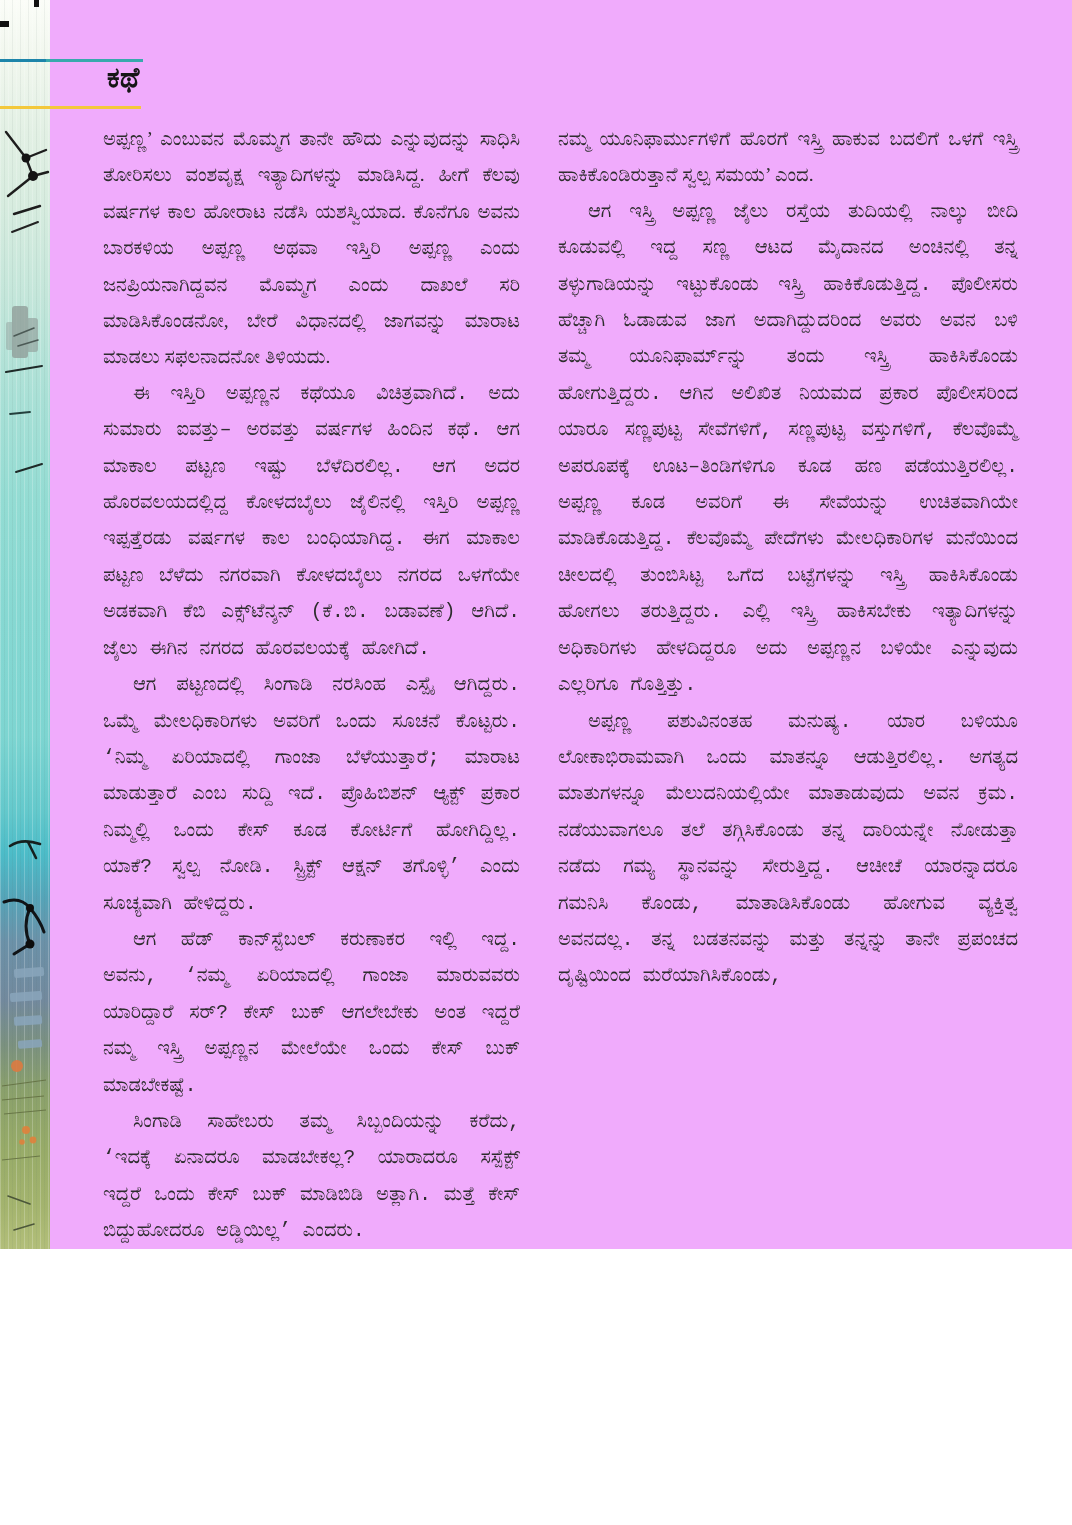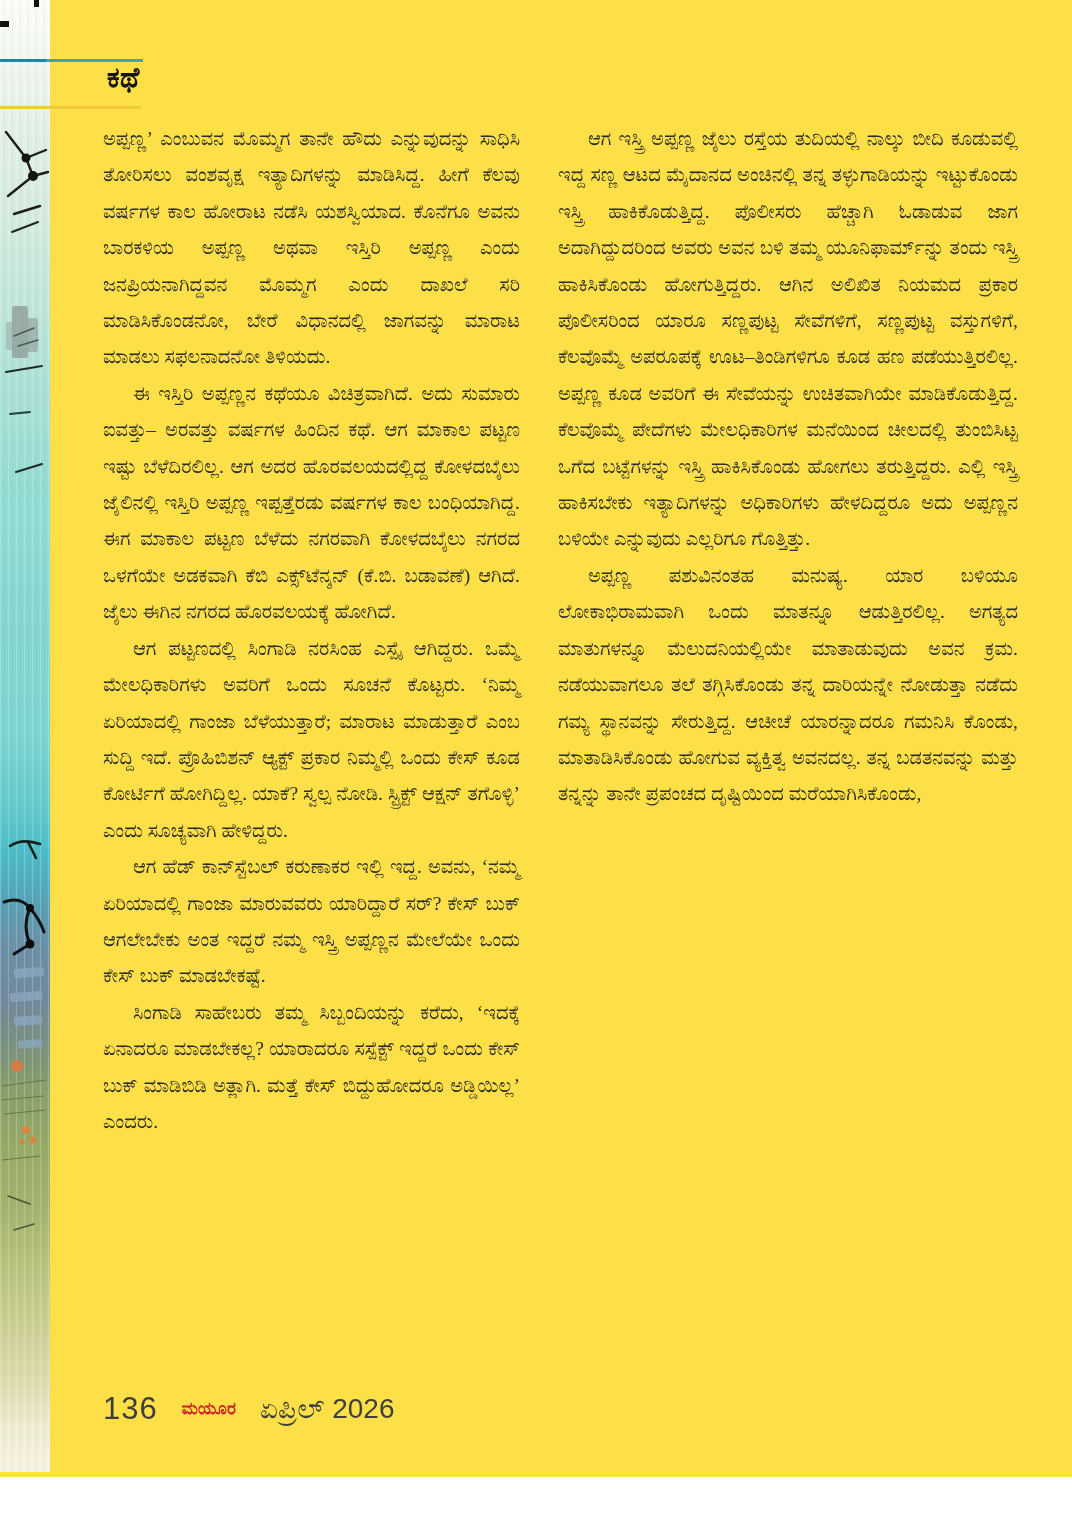--- a/index.html
+++ b/index.html
@@ -1,19 +1,19 @@
 <!DOCTYPE html>
 <html lang="kn"><head>
 <meta charset="utf-8">
 <style>
   html,body{margin:0;padding:0;background:#ffffff;}
   .page{
     position:relative;
-    width:1072px;height:1477px;
-    background:#fde047;
+    width:1072px;height:1249px;
+    background:#f0abfc;
     overflow:hidden;
     font-family:"Liberation Serif","DejaVu Serif",serif;
   }
 
   
   .art-strip{
     position:absolute;left:0;top:0;width:50px;height:1472px;
     background:linear-gradient(180deg,
       #fbfdf8 0%,
       #f1f7ee 4%,
@@ -75,21 +75,21 @@
   .col{width:438px;}
   .col.col-left{width:417px;}
   .col.col-right{width:460px;}
   .para{
     margin:0;
     font-size:19.5px;
     line-height:36.4px;
     text-align:justify;
     text-justify:inter-word;
   }
-  .para.indent{text-indent:30px;}
+  .para.indent{text-indent:30px;font-family:Liberation Mono, monospace;}
 
   
   .footer{
     position:absolute;left:103px;top:1391px;
     display:flex;align-items:center;gap:24px;
     font-family:"Liberation Sans","DejaVu Sans",sans-serif;
   }
   .page-number{font-size:31px;color:#3d3d3d;letter-spacing:1px;}
   .magazine-name{font-size:17px;font-weight:bold;color:#cf2128;}
   .issue-date{font-size:28px;color:#3f3f3f;}
@@ -182,20 +182,21 @@
 
   <div class="columns">
     <div class="col col-left">
       <p class="para">ಅಪ್ಪಣ್ಣ’ ಎಂಬುವನ ಮೊಮ್ಮಗ ತಾನೇ ಹೌದು ಎನ್ನುವುದನ್ನು ಸಾಧಿಸಿ ತೋರಿಸಲು ವಂಶವೃಕ್ಷ ಇತ್ಯಾದಿಗಳನ್ನು ಮಾಡಿಸಿದ್ದ. ಹೀಗೆ ಕೆಲವು ವರ್ಷಗಳ ಕಾಲ ಹೋರಾಟ ನಡೆಸಿ ಯಶಸ್ವಿಯಾದ. ಕೊನೆಗೂ ಅವನು ಬಾರಕಳಿಯ ಅಪ್ಪಣ್ಣ ಅಥವಾ ಇಸ್ತಿರಿ ಅಪ್ಪಣ್ಣ ಎಂದು ಜನಪ್ರಿಯನಾಗಿದ್ದವನ ಮೊಮ್ಮಗ ಎಂದು ದಾಖಲೆ ಸರಿ ಮಾಡಿಸಿಕೊಂಡನೋ, ಬೇರೆ ವಿಧಾನದಲ್ಲಿ ಜಾಗವನ್ನು ಮಾರಾಟ ಮಾಡಲು ಸಫಲನಾದನೋ ತಿಳಿಯದು.</p>
       <p class="para indent">ಈ ಇಸ್ತಿರಿ ಅಪ್ಪಣ್ಣನ ಕಥೆಯೂ ವಿಚಿತ್ರವಾಗಿದೆ. ಅದು ಸುಮಾರು ಐವತ್ತು– ಅರವತ್ತು ವರ್ಷಗಳ ಹಿಂದಿನ ಕಥೆ. ಆಗ ಮಾಕಾಲ ಪಟ್ಟಣ ಇಷ್ಟು ಬೆಳೆದಿರಲಿಲ್ಲ. ಆಗ ಅದರ ಹೊರವಲಯದಲ್ಲಿದ್ದ ಕೋಳದಬೈಲು ಜೈಲಿನಲ್ಲಿ ಇಸ್ತಿರಿ ಅಪ್ಪಣ್ಣ ಇಪ್ಪತ್ತೆರಡು ವರ್ಷಗಳ ಕಾಲ ಬಂಧಿಯಾಗಿದ್ದ. ಈಗ ಮಾಕಾಲ ಪಟ್ಟಣ ಬೆಳೆದು ನಗರವಾಗಿ ಕೋಳದಬೈಲು ನಗರದ ಒಳಗೆಯೇ ಅಡಕವಾಗಿ ಕೆಬಿ ಎಕ್ಸ್‌ಟೆನ್ಶನ್ (ಕೆ.ಬಿ. ಬಡಾವಣೆ) ಆಗಿದೆ. ಜೈಲು ಈಗಿನ ನಗರದ ಹೊರವಲಯಕ್ಕೆ ಹೋಗಿದೆ.</p>
       <p class="para indent">ಆಗ ಪಟ್ಟಣದಲ್ಲಿ ಸಿಂಗಾಡಿ ನರಸಿಂಹ ಎಸ್ಪೈ ಆಗಿದ್ದರು. ಒಮ್ಮೆ ಮೇಲಧಿಕಾರಿಗಳು ಅವರಿಗೆ ಒಂದು ಸೂಚನೆ ಕೊಟ್ಟರು. ‘ನಿಮ್ಮ ಏರಿಯಾದಲ್ಲಿ ಗಾಂಜಾ ಬೆಳೆಯುತ್ತಾರೆ; ಮಾರಾಟ ಮಾಡುತ್ತಾರೆ ಎಂಬ ಸುದ್ದಿ ಇದೆ. ಪ್ರೊಹಿಬಿಶನ್ ಆ್ಯಕ್ಟ್ ಪ್ರಕಾರ ನಿಮ್ಮಲ್ಲಿ ಒಂದು ಕೇಸ್ ಕೂಡ ಕೋರ್ಟಿಗೆ ಹೋಗಿದ್ದಿಲ್ಲ. ಯಾಕೆ? ಸ್ವಲ್ಪ ನೋಡಿ. ಸ್ಟ್ರಿಕ್ಟ್ ಆಕ್ಷನ್ ತಗೊಳ್ಳಿ’ ಎಂದು ಸೂಚ್ಯವಾಗಿ ಹೇಳಿದ್ದರು.</p>
       <p class="para indent">ಆಗ ಹೆಡ್ ಕಾನ್‌ಸ್ಟೆಬಲ್ ಕರುಣಾಕರ ಇಲ್ಲಿ ಇದ್ದ. ಅವನು, ‘ನಮ್ಮ ಏರಿಯಾದಲ್ಲಿ ಗಾಂಜಾ ಮಾರುವವರು ಯಾರಿದ್ದಾರೆ ಸರ್? ಕೇಸ್ ಬುಕ್ ಆಗಲೇಬೇಕು ಅಂತ ಇದ್ದರೆ ನಮ್ಮ ಇಸ್ತ್ರಿ ಅಪ್ಪಣ್ಣನ ಮೇಲೆಯೇ ಒಂದು ಕೇಸ್ ಬುಕ್ ಮಾಡಬೇಕಷ್ಟೆ.</p>
       <p class="para indent">ಸಿಂಗಾಡಿ ಸಾಹೇಬರು ತಮ್ಮ ಸಿಬ್ಬಂದಿಯನ್ನು ಕರೆದು, ‘ಇದಕ್ಕೆ ಏನಾದರೂ ಮಾಡಬೇಕಲ್ಲ? ಯಾರಾದರೂ ಸಸ್ಪೆಕ್ಟ್ ಇದ್ದರೆ ಒಂದು ಕೇಸ್ ಬುಕ್ ಮಾಡಿಬಿಡಿ ಅತ್ಲಾಗಿ. ಮತ್ತೆ ಕೇಸ್ ಬಿದ್ದುಹೋದರೂ ಅಡ್ಡಿಯಿಲ್ಲ’ ಎಂದರು.</p>
     </div>
     <div class="col col-right">
+      <p class="para">ನಮ್ಮ ಯೂನಿಫಾರ್ಮುಗಳಿಗೆ ಹೊರಗೆ ಇಸ್ತ್ರಿ ಹಾಕುವ ಬದಲಿಗೆ ಒಳಗೆ ಇಸ್ತ್ರಿ ಹಾಕಿಕೊಂಡಿರುತ್ತಾನೆ ಸ್ವಲ್ಪ ಸಮಯ’ ಎಂದ.</p>
       <p class="para indent">ಆಗ ಇಸ್ತ್ರಿ ಅಪ್ಪಣ್ಣ ಜೈಲು ರಸ್ತೆಯ ತುದಿಯಲ್ಲಿ ನಾಲ್ಕು ಬೀದಿ ಕೂಡುವಲ್ಲಿ ಇದ್ದ ಸಣ್ಣ ಆಟದ ಮೈದಾನದ ಅಂಚಿನಲ್ಲಿ ತನ್ನ ತಳ್ಳುಗಾಡಿಯನ್ನು ಇಟ್ಟುಕೊಂಡು ಇಸ್ತ್ರಿ ಹಾಕಿಕೊಡುತ್ತಿದ್ದ. ಪೊಲೀಸರು ಹೆಚ್ಚಾಗಿ ಓಡಾಡುವ ಜಾಗ ಅದಾಗಿದ್ದುದರಿಂದ ಅವರು ಅವನ ಬಳಿ ತಮ್ಮ ಯೂನಿಫಾರ್ಮ್‌ನ್ನು ತಂದು ಇಸ್ತ್ರಿ ಹಾಕಿಸಿಕೊಂಡು ಹೋಗುತ್ತಿದ್ದರು. ಆಗಿನ ಅಲಿಖಿತ ನಿಯಮದ ಪ್ರಕಾರ ಪೊಲೀಸರಿಂದ ಯಾರೂ ಸಣ್ಣಪುಟ್ಟ ಸೇವೆಗಳಿಗೆ, ಸಣ್ಣಪುಟ್ಟ ವಸ್ತುಗಳಿಗೆ, ಕೆಲವೊಮ್ಮೆ ಅಪರೂಪಕ್ಕೆ ಊಟ–ತಿಂಡಿಗಳಿಗೂ ಕೂಡ ಹಣ ಪಡೆಯುತ್ತಿರಲಿಲ್ಲ. ಅಪ್ಪಣ್ಣ ಕೂಡ ಅವರಿಗೆ ಈ ಸೇವೆಯನ್ನು ಉಚಿತವಾಗಿಯೇ ಮಾಡಿಕೊಡುತ್ತಿದ್ದ. ಕೆಲವೊಮ್ಮೆ ಪೇದೆಗಳು ಮೇಲಧಿಕಾರಿಗಳ ಮನೆಯಿಂದ ಚೀಲದಲ್ಲಿ ತುಂಬಿಸಿಟ್ಟ ಒಗೆದ ಬಟ್ಟೆಗಳನ್ನು ಇಸ್ತ್ರಿ ಹಾಕಿಸಿಕೊಂಡು ಹೋಗಲು ತರುತ್ತಿದ್ದರು. ಎಲ್ಲಿ ಇಸ್ತ್ರಿ ಹಾಕಿಸಬೇಕು ಇತ್ಯಾದಿಗಳನ್ನು ಅಧಿಕಾರಿಗಳು ಹೇಳದಿದ್ದರೂ ಅದು ಅಪ್ಪಣ್ಣನ ಬಳಿಯೇ ಎನ್ನುವುದು ಎಲ್ಲರಿಗೂ ಗೊತ್ತಿತ್ತು.</p>
       <p class="para indent">ಅಪ್ಪಣ್ಣ ಪಶುವಿನಂತಹ ಮನುಷ್ಯ. ಯಾರ ಬಳಿಯೂ ಲೋಕಾಭಿರಾಮವಾಗಿ ಒಂದು ಮಾತನ್ನೂ ಆಡುತ್ತಿರಲಿಲ್ಲ. ಅಗತ್ಯದ ಮಾತುಗಳನ್ನೂ ಮೆಲುದನಿಯಲ್ಲಿಯೇ ಮಾತಾಡುವುದು ಅವನ ಕ್ರಮ. ನಡೆಯುವಾಗಲೂ ತಲೆ ತಗ್ಗಿಸಿಕೊಂಡು ತನ್ನ ದಾರಿಯನ್ನೇ ನೋಡುತ್ತಾ ನಡೆದು ಗಮ್ಯ ಸ್ಥಾನವನ್ನು ಸೇರುತ್ತಿದ್ದ. ಆಚೀಚೆ ಯಾರನ್ನಾದರೂ ಗಮನಿಸಿ ಕೊಂಡು, ಮಾತಾಡಿಸಿಕೊಂಡು ಹೋಗುವ ವ್ಯಕ್ತಿತ್ವ ಅವನದಲ್ಲ. ತನ್ನ ಬಡತನವನ್ನು ಮತ್ತು ತನ್ನನ್ನು ತಾನೇ ಪ್ರಪಂಚದ ದೃಷ್ಟಿಯಿಂದ ಮರೆಯಾಗಿಸಿಕೊಂಡು,</p>
     </div>
   </div>
 
   <div class="footer">
     <span class="page-number">136</span>
     <span class="magazine-name">ಮಯೂರ</span>
     <span class="issue-date">ಏಪ್ರಿಲ್ 2026</span>
   </div>

